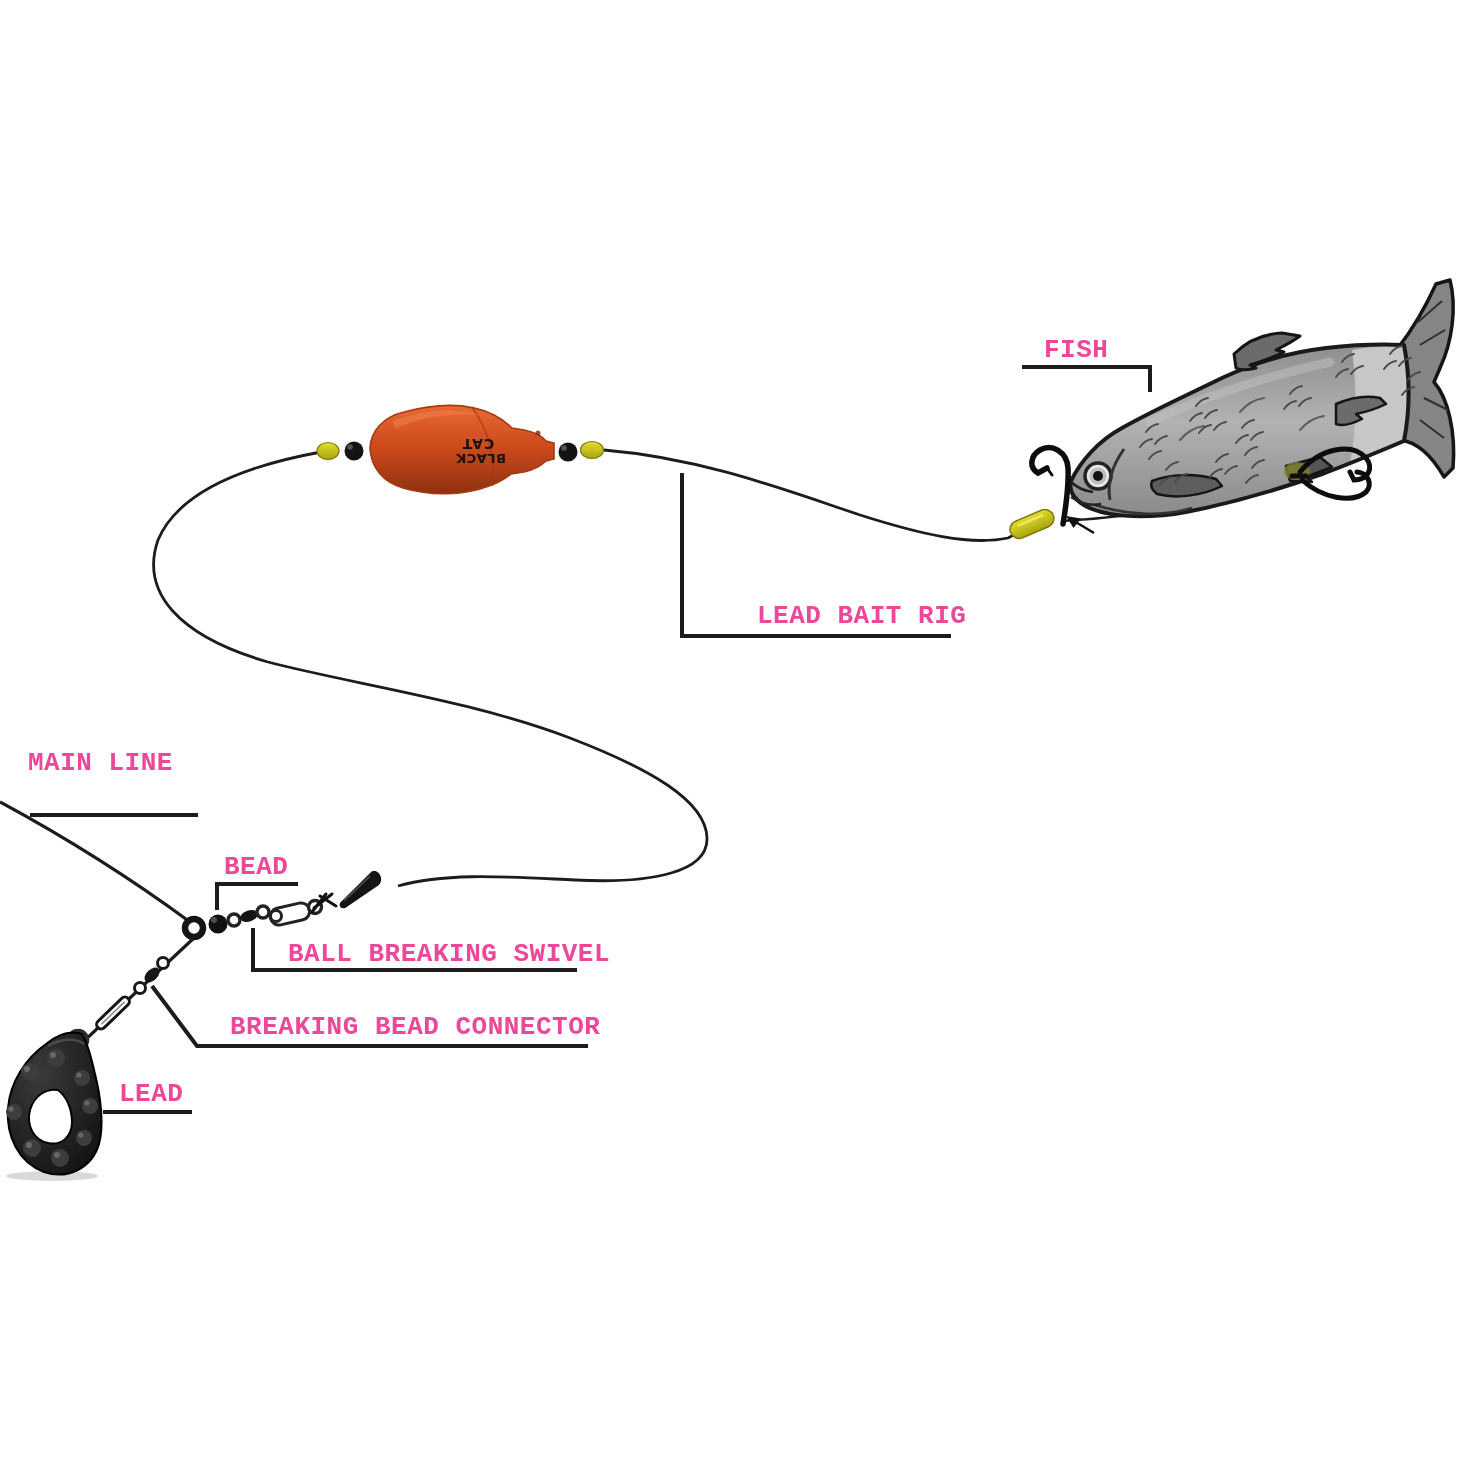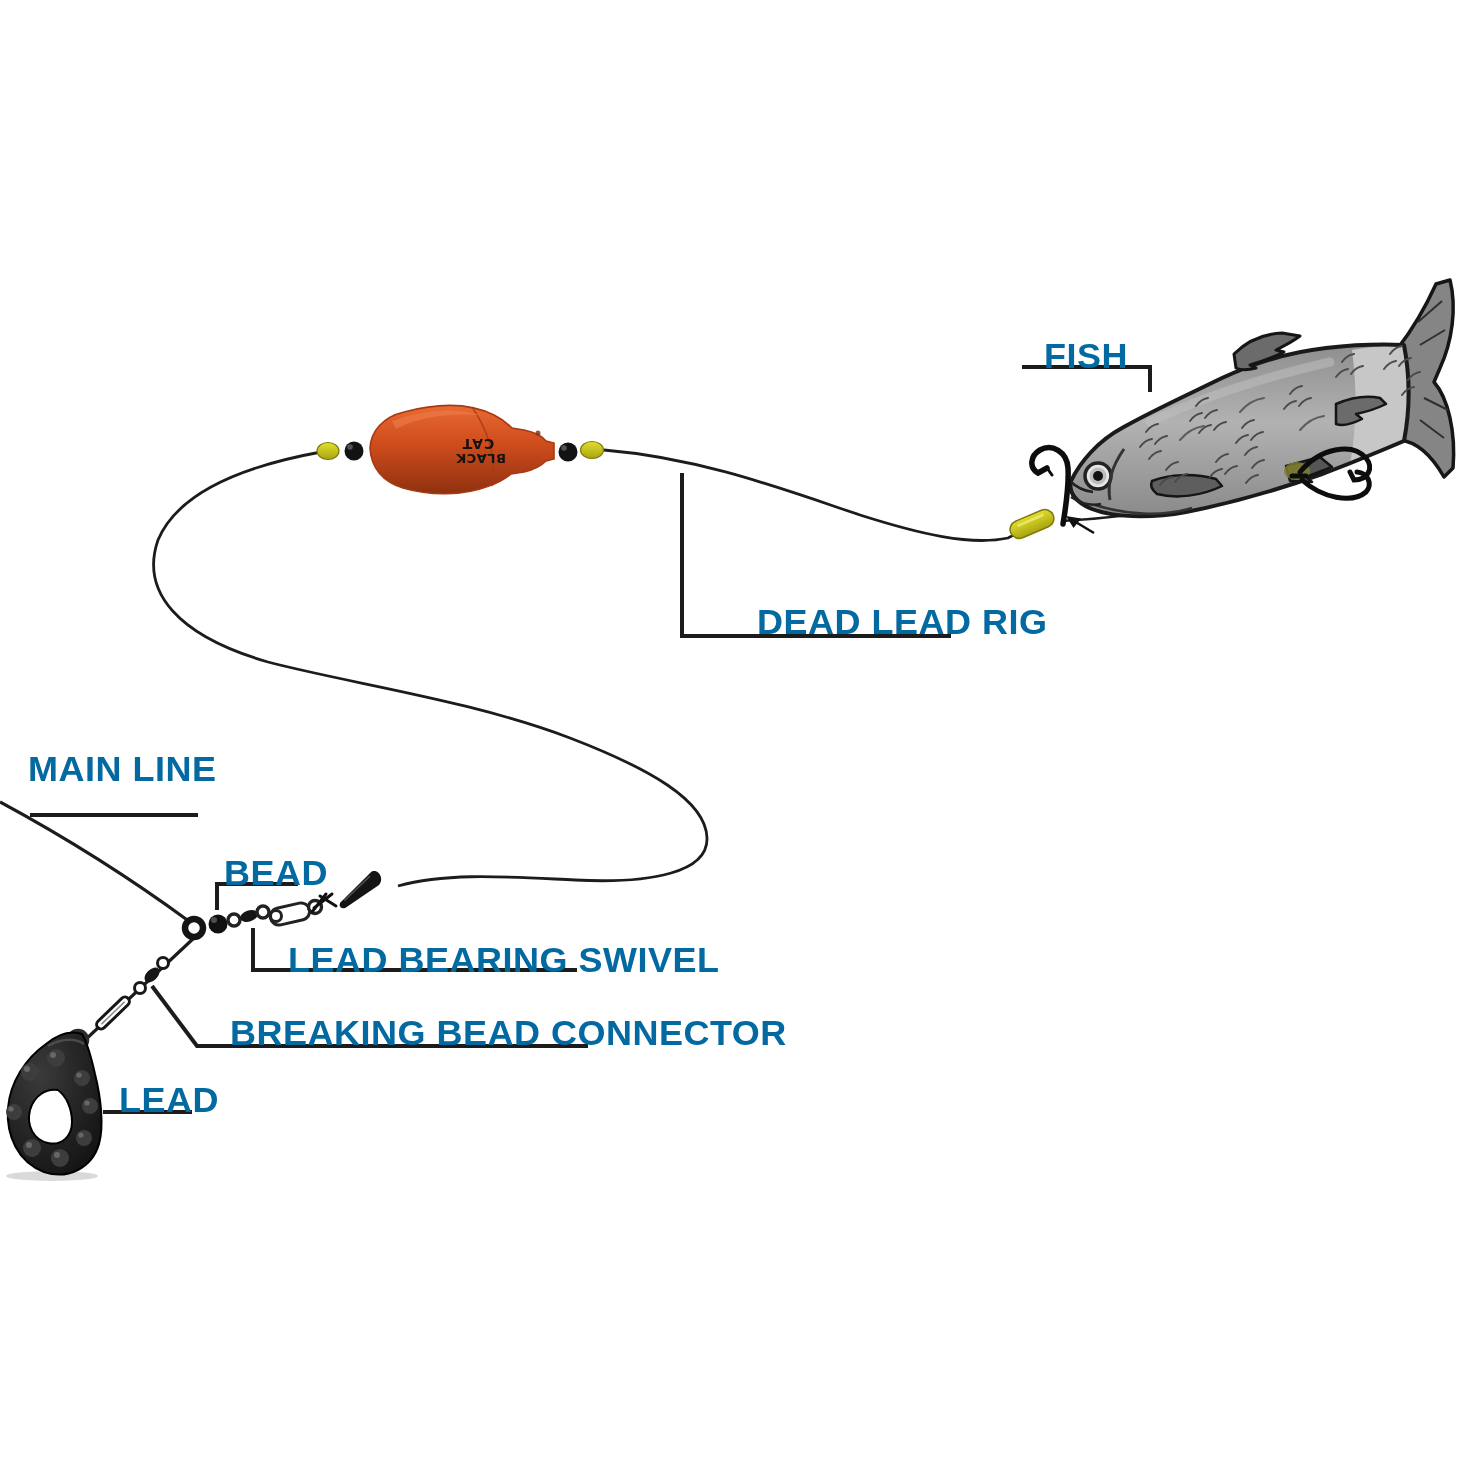--- a/index.html
+++ b/index.html
@@ -1,20 +1,20 @@
 <!DOCTYPE html>
 <html><head>
 <meta charset="utf-8">
 <style>
   html,body{margin:0;padding:0;background:#ffffff;}
   .canvas{position:relative;width:1460px;height:1460px;background:#ffffff;overflow:hidden;
           font-family:"Liberation Sans",sans-serif;}
   .scene{position:absolute;left:0;top:0;}
-  .label{position:absolute;font-family:Liberation Sans, sans-serif;
-         font-weight:bold;font-size:36px;letter-spacing:.5px;color:#0369a1;
+  .label{position:absolute;font-family:Liberation Mono, monospace;
+         font-weight:bold;font-size:26px;letter-spacing:.5px;color:#ec4899;
          white-space:nowrap;transform:scaleY(.97);}
   .ln{stroke:#1c1c1c;fill:none;}
   .ptr{stroke:#1c1c1c;stroke-width:4;fill:none;}
 </style>
 </head>
 <body>
 
 <div class="canvas">
 <svg class="scene" width="1460" height="1460" viewBox="0 0 1460 1460">
   <defs>
@@ -192,18 +192,18 @@
 
     <g>
       <path d="M1094 533 L 1074 521" stroke="#111111" stroke-width="2.5" fill="none"></path>
       <path d="M1066 516 L 1081 518.5 L 1073.5 528 Z" fill="#111111"></path>
     </g>
   </g>
 </svg>
 
 <div class="label" style="left:28px;top:748px;">MAIN LINE</div>
 <div class="label" style="left:224px;top:852px;">BEAD</div>
-<div class="label" style="left:288px;top:939px;">LEAD BEARING SWIVEL</div>
+<div class="label" style="left:288px;top:939px;">BALL BREAKING SWIVEL</div>
 <div class="label" style="left:230px;top:1012px;">BREAKING BEAD CONNECTOR</div>
 <div class="label" style="left:119px;top:1079px;text-align:center;">LEAD</div>
 <div class="label" style="left:1044px;top:335px;">FISH</div>
-<div class="label" style="left:757px;top:601px;">DEAD LEAD RIG</div>
+<div class="label" style="left:757px;top:601px;">LEAD BAIT RIG</div>
 </div>
 
 </body></html>

